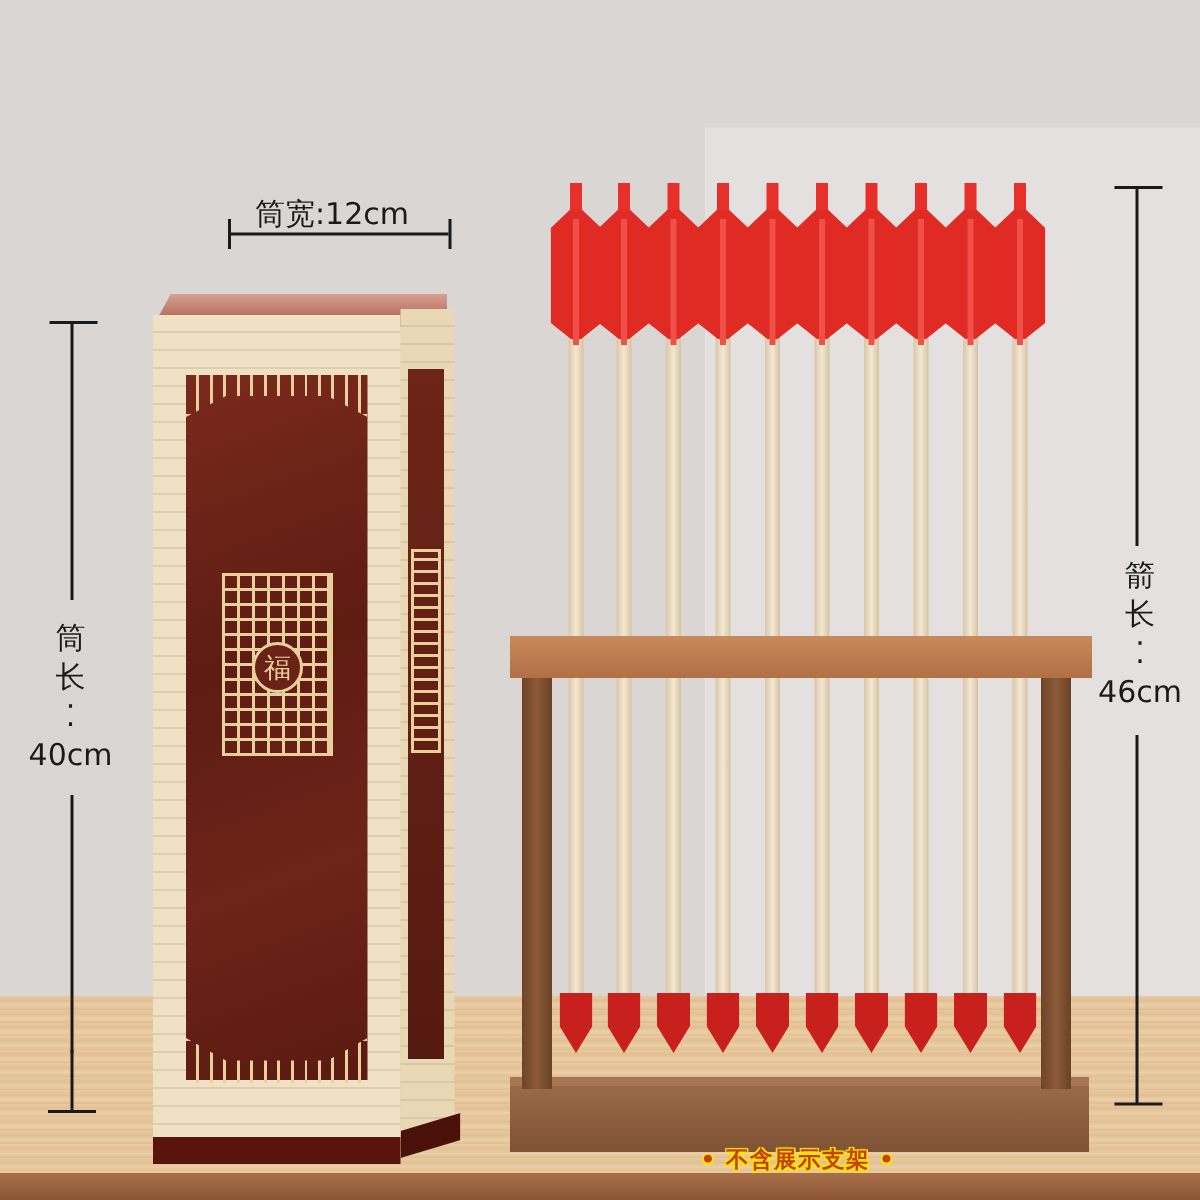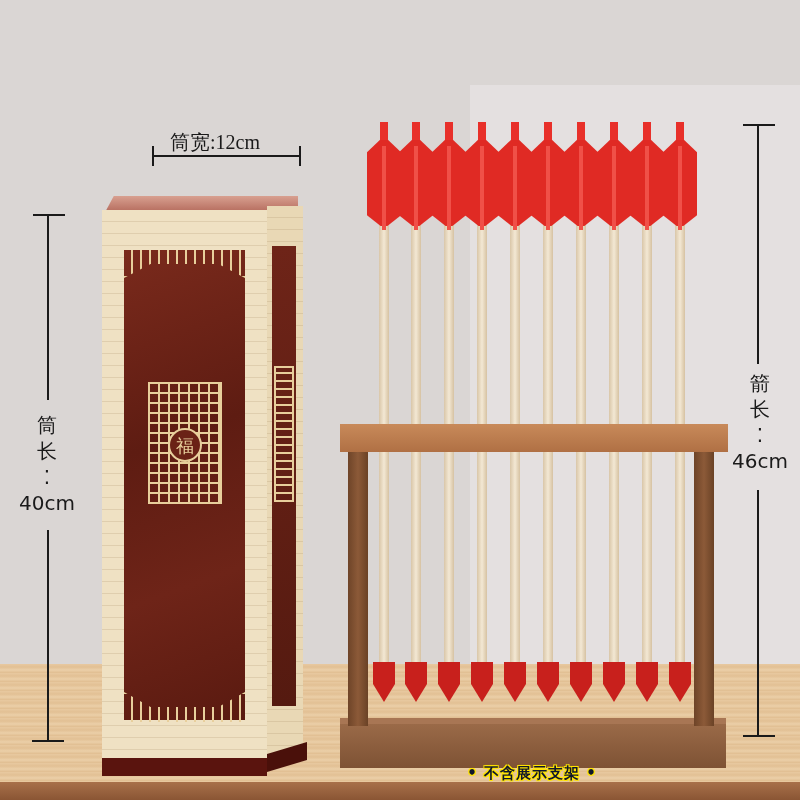--- a/index.html
+++ b/index.html
@@ -32,34 +32,34 @@
   .rack-base{position:absolute;left:340px;top:724px;width:386px;height:44px;background:linear-gradient(180deg,#9a6a48,#7e5234);}
   .rack-base-top{position:absolute;left:340px;top:718px;width:386px;height:10px;background:#a87654;}
   .rack-post{position:absolute;top:452px;width:20px;height:274px;background:linear-gradient(90deg,#6e4428,#8c5a38,#6a4226);}
   .rack-bar{position:absolute;left:340px;top:424px;width:388px;height:28px;background:linear-gradient(180deg,#c88a5a,#b07044);}
   .arrow{position:absolute;top:122px;width:34px;height:580px;}
   .shaft{position:absolute;left:12px;top:90px;width:10px;height:480px;background:linear-gradient(90deg,#d9c6a8,#f3e8d4,#d6c2a2);}
   .fletch{position:absolute;left:0;top:14px;width:34px;height:90px;background:#e02a24;clip-path:polygon(50% 0,100% 18%,100% 88%,60% 100%,40% 100%,0 88%,0 18%);}
   .nock{position:absolute;left:13px;top:0;width:8px;height:18px;background:#e8302a;}
   .nock-mid{position:absolute;left:15px;top:24px;width:4px;height:84px;background:#f05048;}
   .tip{position:absolute;left:6px;top:540px;width:22px;height:40px;background:#c8201c;clip-path:polygon(0 0,100% 0,100% 55%,50% 100%,0 55%);}
-  .notice{position:absolute;left:442px;top:764px;width:180px;text-align:center;font-size:15px;font-weight:bold;color:#0f172a;
+  .notice{position:absolute;left:442px;top:764px;width:180px;text-align:center;font-size:15px;font-weight:bold;color:#c2410c;
     text-shadow:-1px -1px 0 #ffe400,1px -1px 0 #ffe400,-1px 1px 0 #ffe400,1px 1px 0 #ffe400,0 0 2px #ffe400;letter-spacing:1px;}
 </style>
 </head>
 <body>
 
 <div class="wall-light"></div>
 <div class="table"></div>
 <div class="table-edge"></div>
 
 <div class="dim-line" style="left:153px;top:155px;width:146px;height:2px;"></div>
 <div class="dim-line" style="left:152px;top:146px;width:2px;height:20px;"></div>
 <div class="dim-line" style="left:299px;top:146px;width:2px;height:20px;"></div>
-<div class="label" style="left:170px;top:130px;font-family:Liberation Serif, serif;">筒宽:12cm</div>
+<div class="label" style="left:170px;top:130px;">筒宽:12cm</div>
 
 <div class="dim-line" style="left:47px;top:215px;width:2px;height:185px;"></div>
 <div class="dim-line" style="left:47px;top:530px;width:2px;height:172px;"></div>
 <div class="dim-line" style="left:33px;top:214px;width:32px;height:2px;"></div>
 <div class="dim-line" style="left:32px;top:740px;width:32px;height:2px;"></div>
 <div class="dim-line" style="left:47px;top:700px;width:2px;height:41px;"></div>
 <div class="vlabel" style="left:17px;top:412px;">
   <div>筒</div>
   <div>长</div>
   <div>⁚</div>

